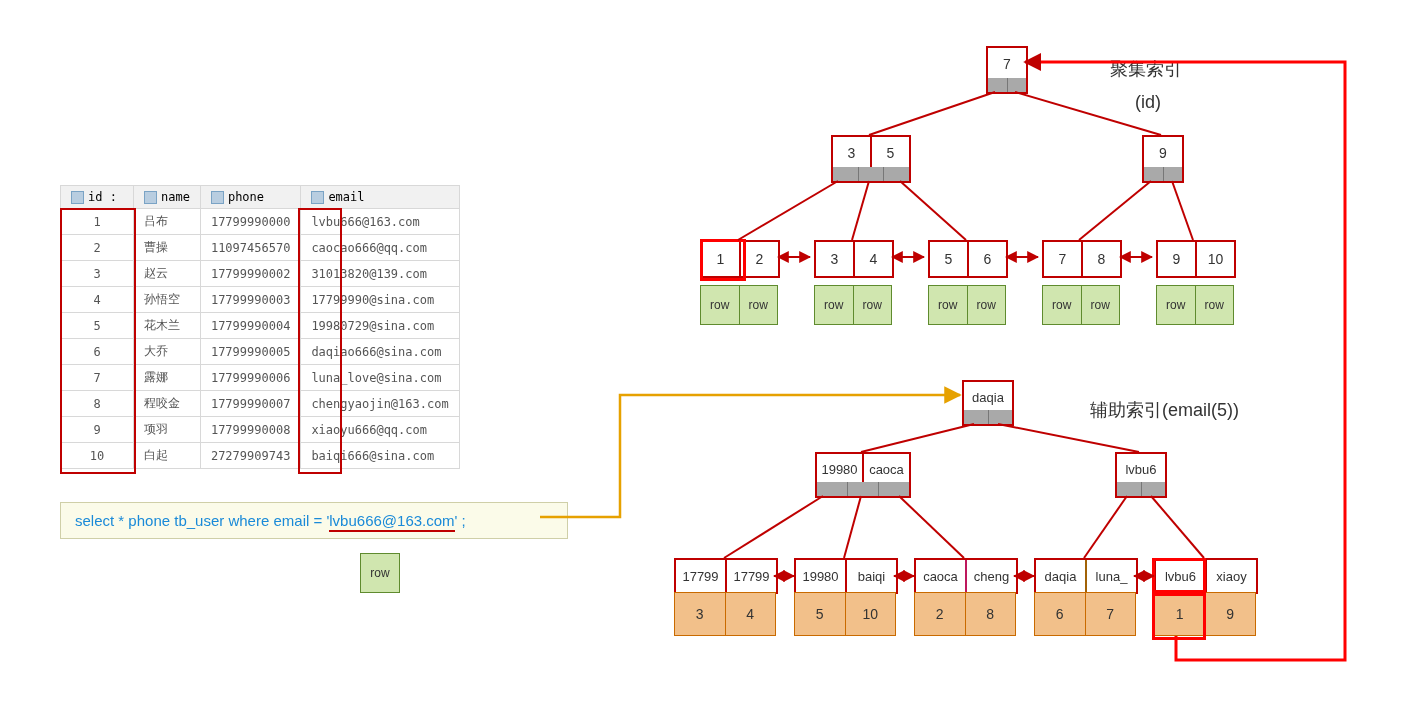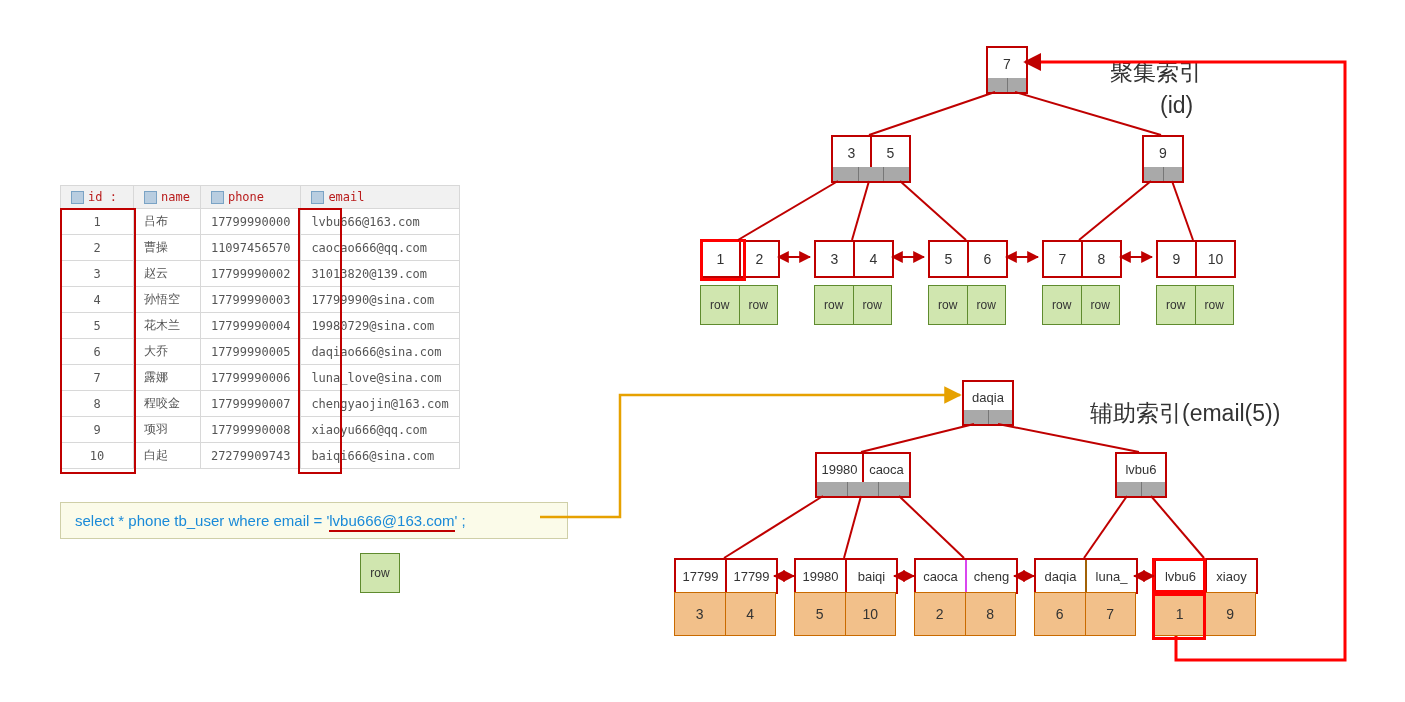--- a/index.html
+++ b/index.html
@@ -1,21 +1,21 @@
 <!DOCTYPE html>
 <html><head>
 <meta charset="utf-8">
 <style>
   html,body{margin:0;padding:0;font-family:Arial,"Microsoft YaHei",sans-serif;background:#fff;}
   body{position:relative;width:1405px;height:702px;}
   .abs{position:absolute;}
   
   .tbl{left:60px;top:185px;border-collapse:collapse;font-size:12px;font-family:Consolas,monospace;color:#555;}
   .tbl th,.tbl td{border:1px solid #d8d8d8;padding:4px 10px;text-align:left;white-space:nowrap;}
-  .tbl th{background:#f1f1f1;color:#b91c1c;font-weight:normal;}
+  .tbl th{background:#f1f1f1;color:#000000;font-weight:normal;}
   .hico{display:inline-block;width:11px;height:11px;background:#b8cde0;border:1px solid #7aa3c5;margin-right:4px;vertical-align:middle;}
   
   .redbox{border:2px solid #bf0000;border-radius:0;}
   
   .sqlbox{left:60px;top:502px;width:478px;padding:9px 14px;background:#fbfbe9;border:1px solid #cfcfa8;color:#1a8ad8;font-size:15px;}
   .ul{border-bottom:2px solid #bf0000;padding-bottom:1px;}
   
   .legend-row{left:360px;top:553px;width:38px;height:38px;background:#d0e6af;border:1px solid #5f8b2e;display:flex;align-items:center;justify-content:center;font-size:12px;color:#333;}
   
   .node{border:2px solid #bf0000;background:#fff;display:flex;font-size:14px;color:#333;}
@@ -23,21 +23,21 @@
   .node-sm{font-size:13px;}
   .ptr{background:#a9a9a9;border:2px solid #bf0000;border-top:none;display:flex;}
   .ptr .p{flex:1;border-right:1px solid #777;}
   .ptr .p:last-child{border-right:none;}
   .row-cells{display:flex;border:1px solid #5f8b2e;}
   .row-cells .rc{flex:1;background:#d0e6af;border-right:1px solid #5f8b2e;display:flex;align-items:center;justify-content:center;font-size:12px;color:#333;}
   .row-cells .rc:last-child{border-right:none;}
   .id-cells{display:flex;border:1px solid #c96a00;}
   .id-cells .ic{flex:1;background:#f2c08a;border-right:1px solid #c96a00;display:flex;align-items:center;justify-content:center;font-size:14px;color:#333;}
   .id-cells .ic:last-child{border-right:none;}
-  .label{font-size:23px;color:#333;}
+  .label{font-size:18px;color:#333;}
   
   svg.lines{position:absolute;left:0;top:0;pointer-events:none;}
 </style>
 </head>
 <body>
 
 <table class="abs tbl">
   <thead>
     <tr>
       <th><span class="hico"></span><span>id :</span></th>
@@ -115,21 +115,21 @@
 
 <div class="abs sqlbox">
   <span>select * phone tb_user where email = '</span><span class="ul">lvbu666@163.com</span><span>' ;</span>
 </div>
 
 <div class="abs legend-row">
     <span>row</span>
   </div>
 
 <div class="abs label" style="left:1110px;top:57px;">聚集索引</div>
-<div class="abs label" style="left:1160px;top:92px;">(id)</div>
+<div class="abs label" style="left:1135px;top:92px;">(id)</div>
 <div class="abs label" style="left:1090px;top:398px;">辅助索引(email(5))</div>
 
 <div class="abs node" style="left:986px;top:46px;width:38px;height:32px;">
   <div class="cell">7</div>
 </div>
 <div class="abs ptr" style="left:986px;top:78px;width:38px;height:14px;">
   <div class="p"></div>
     <div class="p"></div>
 </div>
 
@@ -232,21 +232,21 @@
     <div class="abs node node-sm" style="left: 794px; top: 558px; width: 100px; height: 32px;">
       <div class="cell">19980</div>
       <div class="cell" style="border-left:2px solid #bf0000;">baiqi</div>
     </div>
     <div class="abs id-cells" style="left: 794px; top: 592px; width: 100px; height: 42px;">
       <div class="ic">5</div>
       <div class="ic">10</div>
     </div>
     <div class="abs node node-sm" style="left: 914px; top: 558px; width: 100px; height: 32px;">
       <div class="cell">caoca</div>
-      <div class="cell" style="border-left:2px solid #d946ef;">cheng</div>
+      <div class="cell" style="border-left:2px solid #be185d;">cheng</div>
     </div>
     <div class="abs id-cells" style="left: 914px; top: 592px; width: 100px; height: 42px;">
       <div class="ic">2</div>
       <div class="ic">8</div>
     </div>
     <div class="abs node node-sm" style="left: 1034px; top: 558px; width: 100px; height: 32px;">
       <div class="cell">daqia</div>
       <div class="cell" style="border-left:2px solid #a16207;">luna_</div>
     </div>
     <div class="abs id-cells" style="left: 1034px; top: 592px; width: 100px; height: 42px;">

